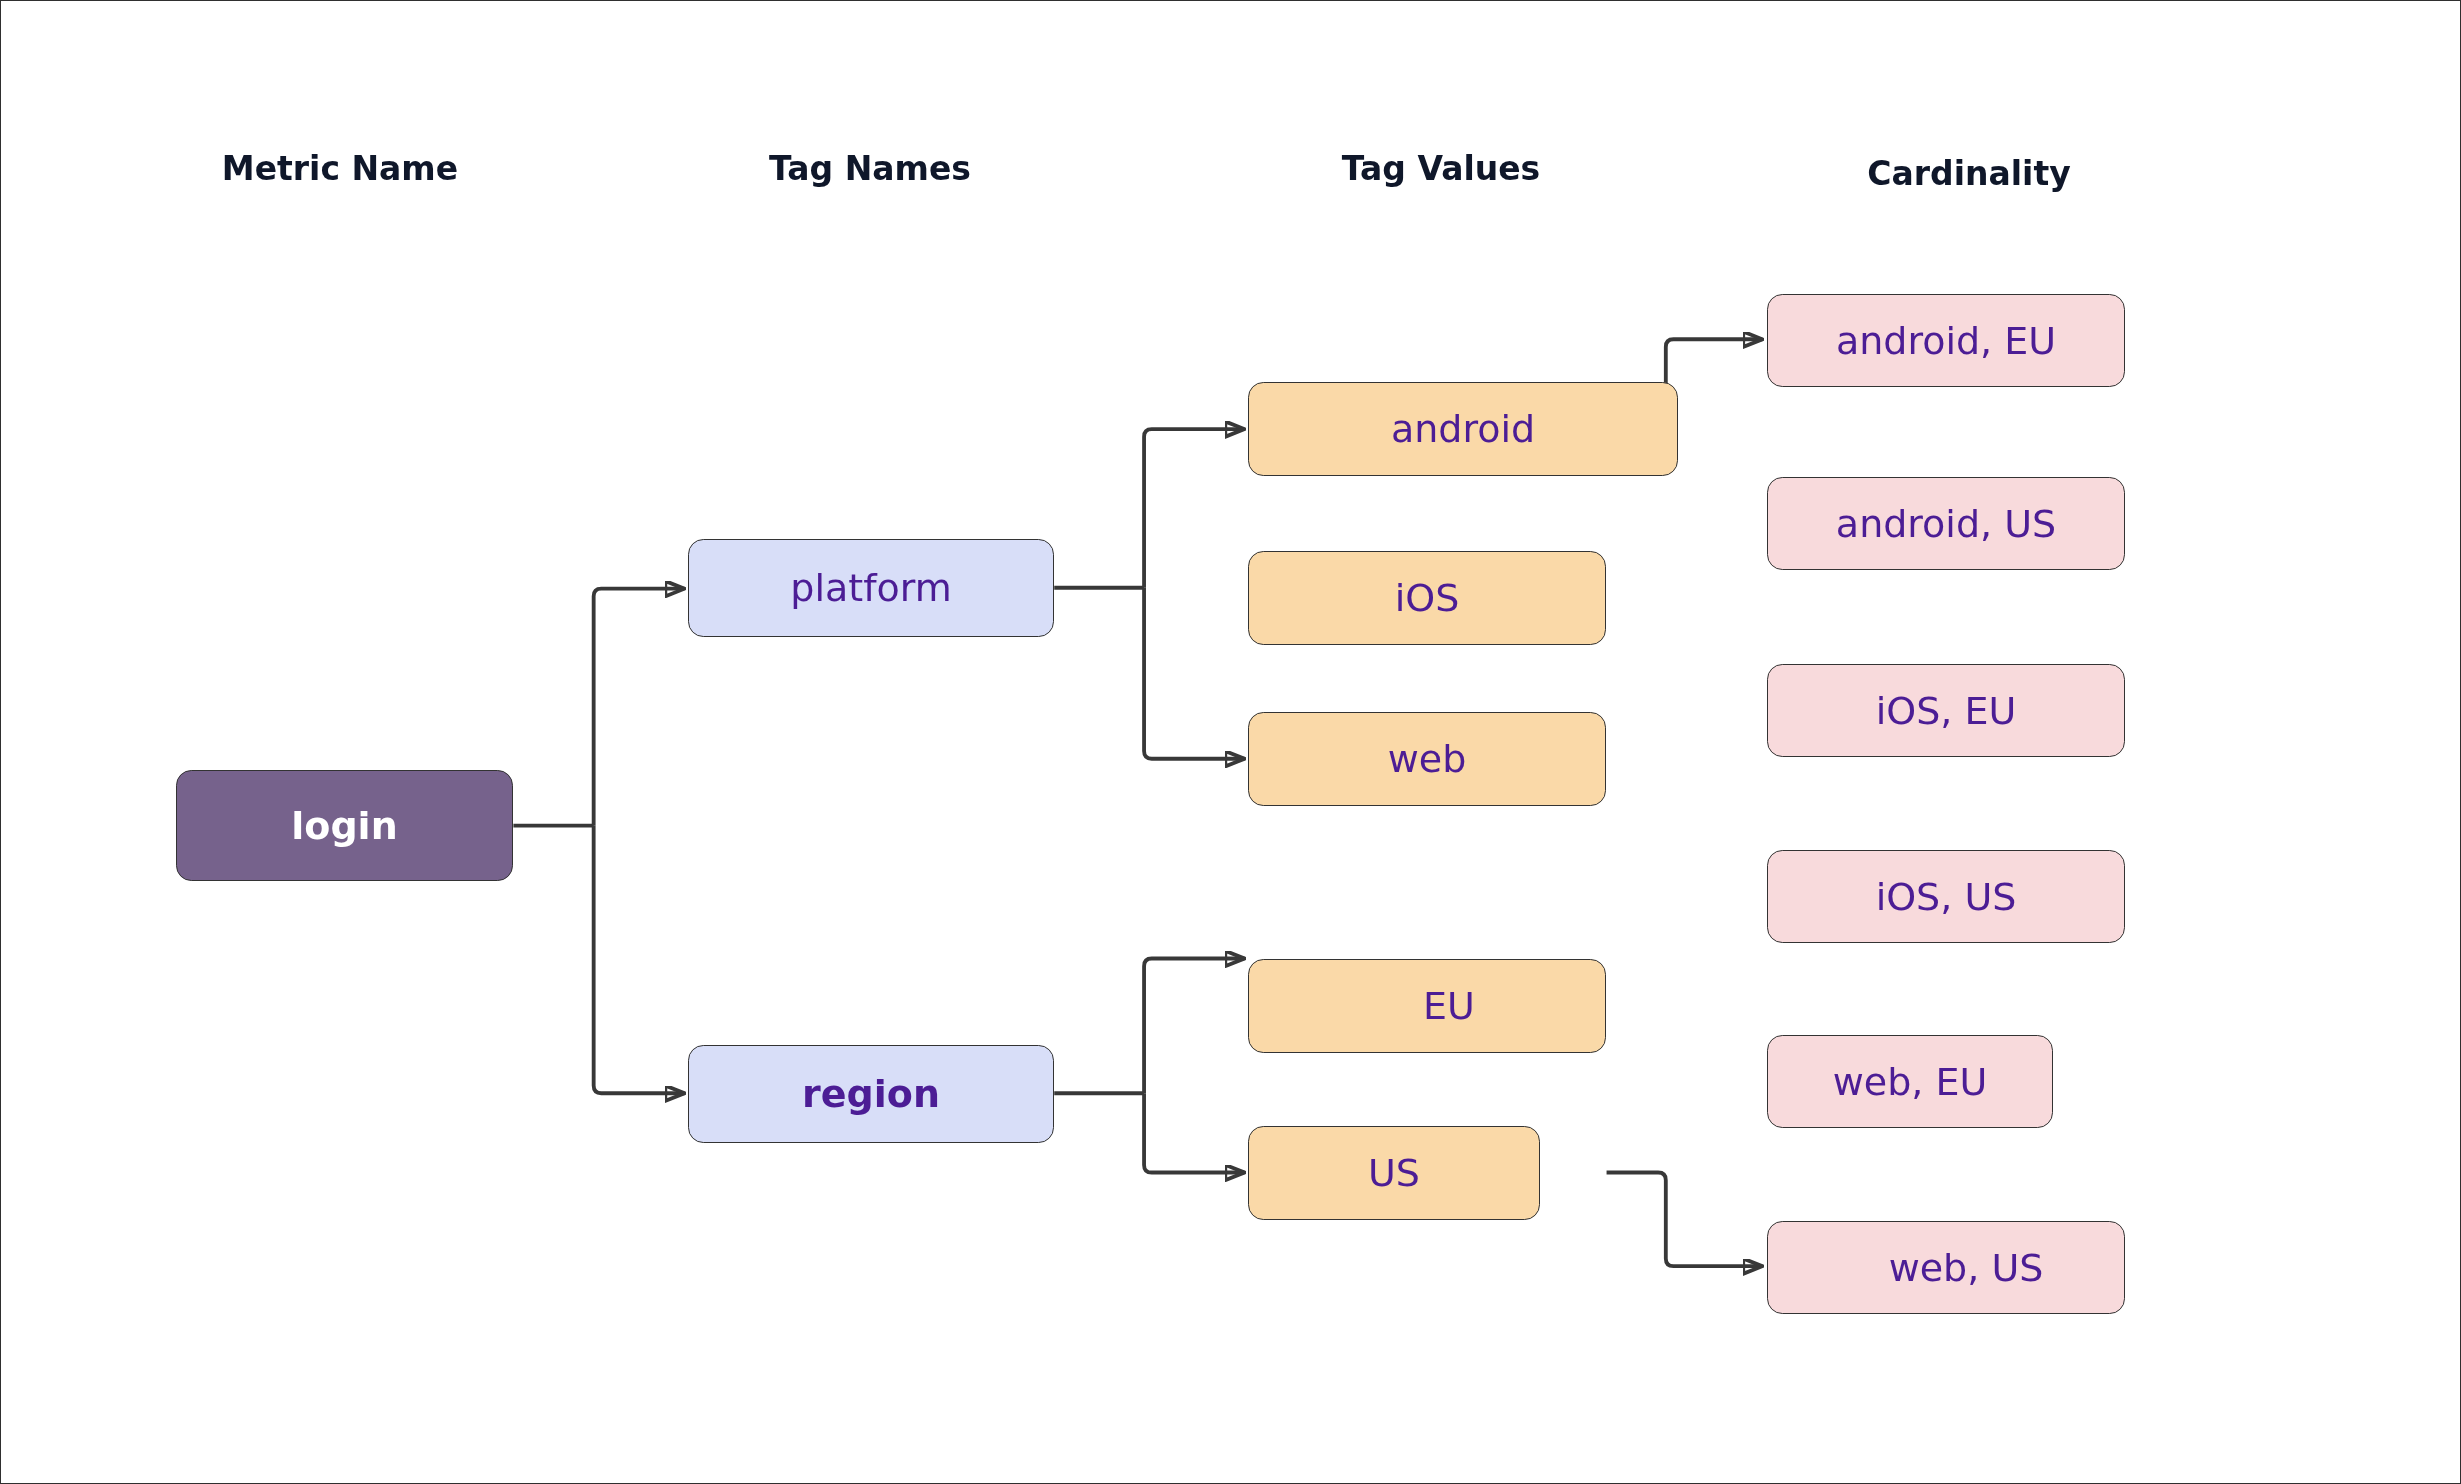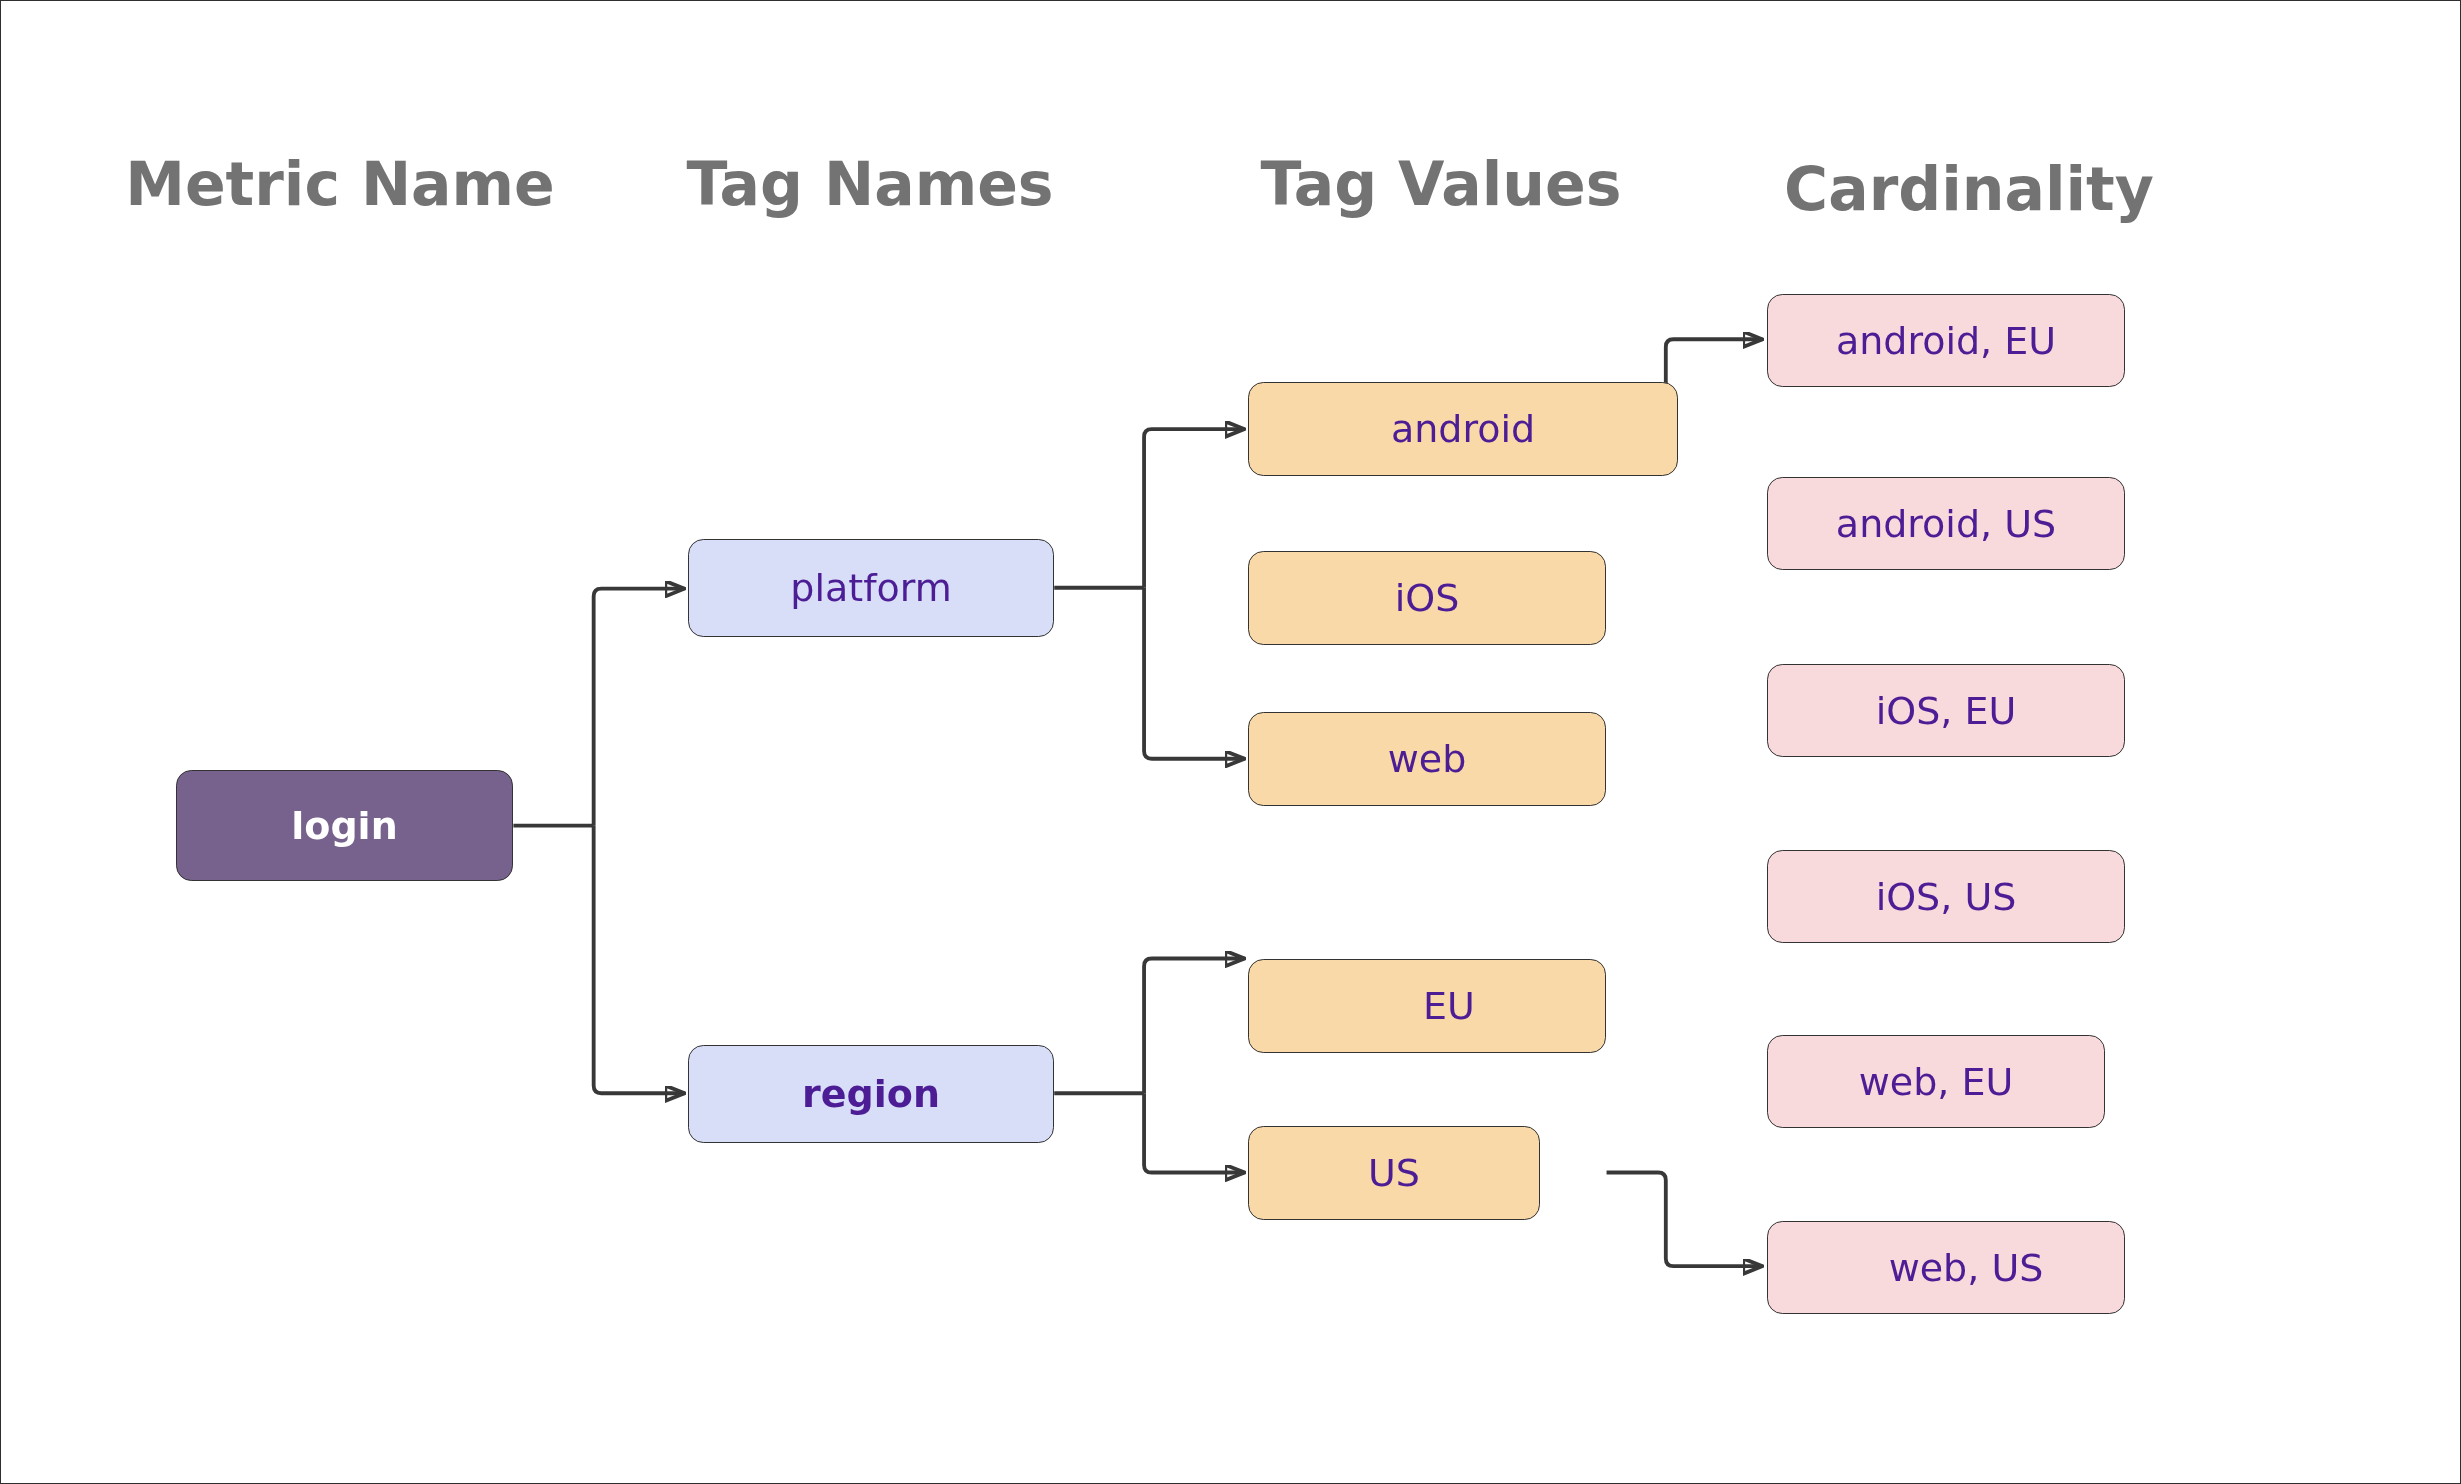--- a/index.html
+++ b/index.html
@@ -13,23 +13,23 @@
     width: 2461px;
     height: 1484px;
     background: #ffffff;
     border: 1.9px solid #2f2f2f;
     box-sizing: border-box;
     overflow: hidden;
   }
   .col-header {
     position: absolute;
     transform: translateX(-50%);
-    font-size: 60px;
+    font-size: 33px;
     font-weight: 700;
-    color: #737373;
+    color: #0f172a;
     white-space: nowrap;
   }
   .node {
     position: absolute;
     display: flex;
     align-items: center;
     justify-content: center;
     border: 1.9px solid #333333;
     border-radius: 15.3px;
     font-size: 38px;
@@ -55,21 +55,21 @@
   .n-android    { left: 1247px; top: 381px;  width: 430px; height: 94px; }
   .n-ios        { left: 1247px; top: 550px;  width: 358px; height: 94px; }
   .n-web        { left: 1247px; top: 711px;  width: 358px; height: 94px; }
   .n-eu         { left: 1247px; top: 958px; width: 358px; height: 94px; padding-left: 44px; }
   .n-us         { left: 1247px; top: 1125px; width: 292px; height: 94px; }
   
   .n-android-eu { left: 1766px; top: 293px;  width: 358px; height: 93px; }
   .n-android-us { left: 1766px; top: 476px;  width: 358px; height: 93px; }
   .n-ios-eu     { left: 1766px; top: 663px;  width: 358px; height: 93px; }
   .n-ios-us     { left: 1766px; top: 849px;  width: 358px; height: 93px; }
-  .n-web-eu     { left: 1766px; top: 1034px; width: 338px; height: 93px; }
+  .n-web-eu     { left: 1766px; top: 1034px; width: 286px; height: 93px; }
   .n-web-us     { left: 1766px; top: 1220px; width: 358px; height: 93px; padding-left: 40px; }
 
   .edges {
     position: absolute;
     left: 0; top: 0;
     width: 2461px;
     height: 1484px;
     pointer-events: none;
   }
   .edges path {

